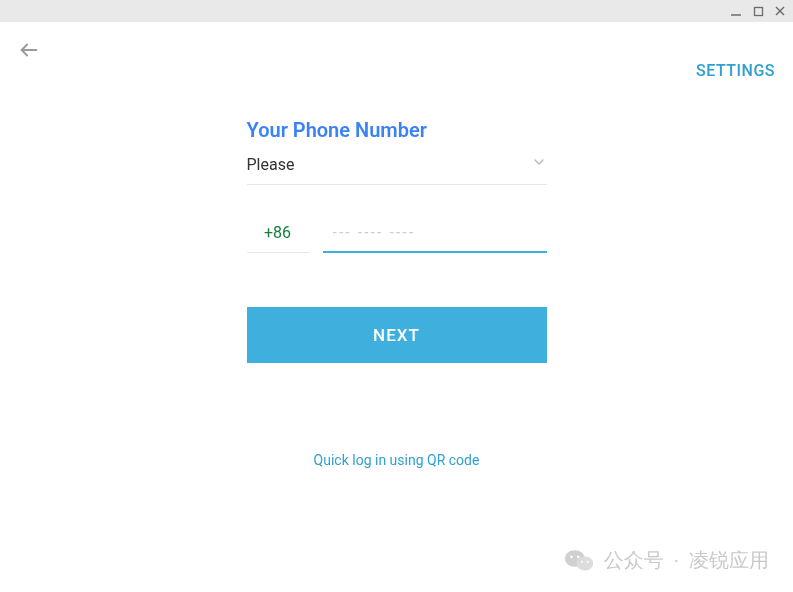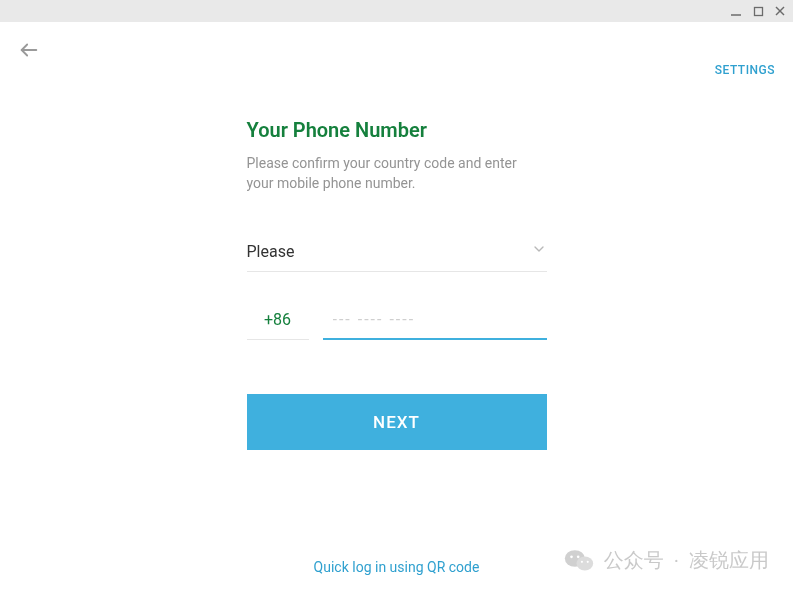--- a/index.html
+++ b/index.html
@@ -43,34 +43,34 @@
       padding: 0 18px;
     }
     .back-btn {
       cursor: pointer;
       color: #9a9a9a;
       display: flex;
       align-items: center;
     }
     .settings-link {
       color: #2fa0cf;
-      font-size: 12px;
+      font-size: 16px;
       font-weight: 500;
       letter-spacing: 0.5px;
       cursor: pointer;
       margin-top: 40px;
     }
     .content {
       width: 300px;
       margin: 40px auto 0;
     }
     .title {
       font-size: 20px;
       font-weight: 600;
-      color: #15803d;
+      color: #3b82f6;
       margin-bottom: 12px;
     }
     .subtitle {
       font-size: 14px;
       color: #949494;
       line-height: 1.4;
       margin-bottom: 48px;
     }
     .country-row {
       display: flex;
@@ -123,21 +123,21 @@
     .next-btn {
       width: 100%;
       height: 56px;
       background: #3fb0de;
       color: #ffffff;
       border: none;
       font-size: 17px;
       font-weight: 500;
       letter-spacing: 1px;
       cursor: pointer;
-      margin-bottom: 68px;
+      margin-bottom: 48px;
     }
     .qr-link {
       display: block;
       text-align: center;
       color: #2fa0cf;
       font-size: 14px;
       cursor: pointer;
       margin-top: 41px;
     }
     .watermark {
@@ -186,21 +186,20 @@
     <svg width="22" height="22" viewBox="0 0 24 24" fill="none" stroke="currentColor" stroke-width="2" stroke-linecap="round" stroke-linejoin="round">
       <line x1="20" y1="12" x2="4" y2="12"></line>
       <polyline points="10 18 4 12 10 6"></polyline>
     </svg>
   </div>
   <div class="settings-link">SETTINGS</div>
 </div>
 
 <div class="content">
   <div class="title">Your Phone Number</div>
-  <div class="subtitle">Please confirm your country code and enter your mobile phone number.</div>
 
   <div class="country-row">
     <span class="country-name">Please</span>
     <span class="chevron">
       <svg width="16" height="16" viewBox="0 0 24 24" fill="none" stroke="currentColor" stroke-width="2" stroke-linecap="round" stroke-linejoin="round">
         <polyline points="6 9 12 15 18 9"></polyline>
       </svg>
     </span>
   </div>
 

